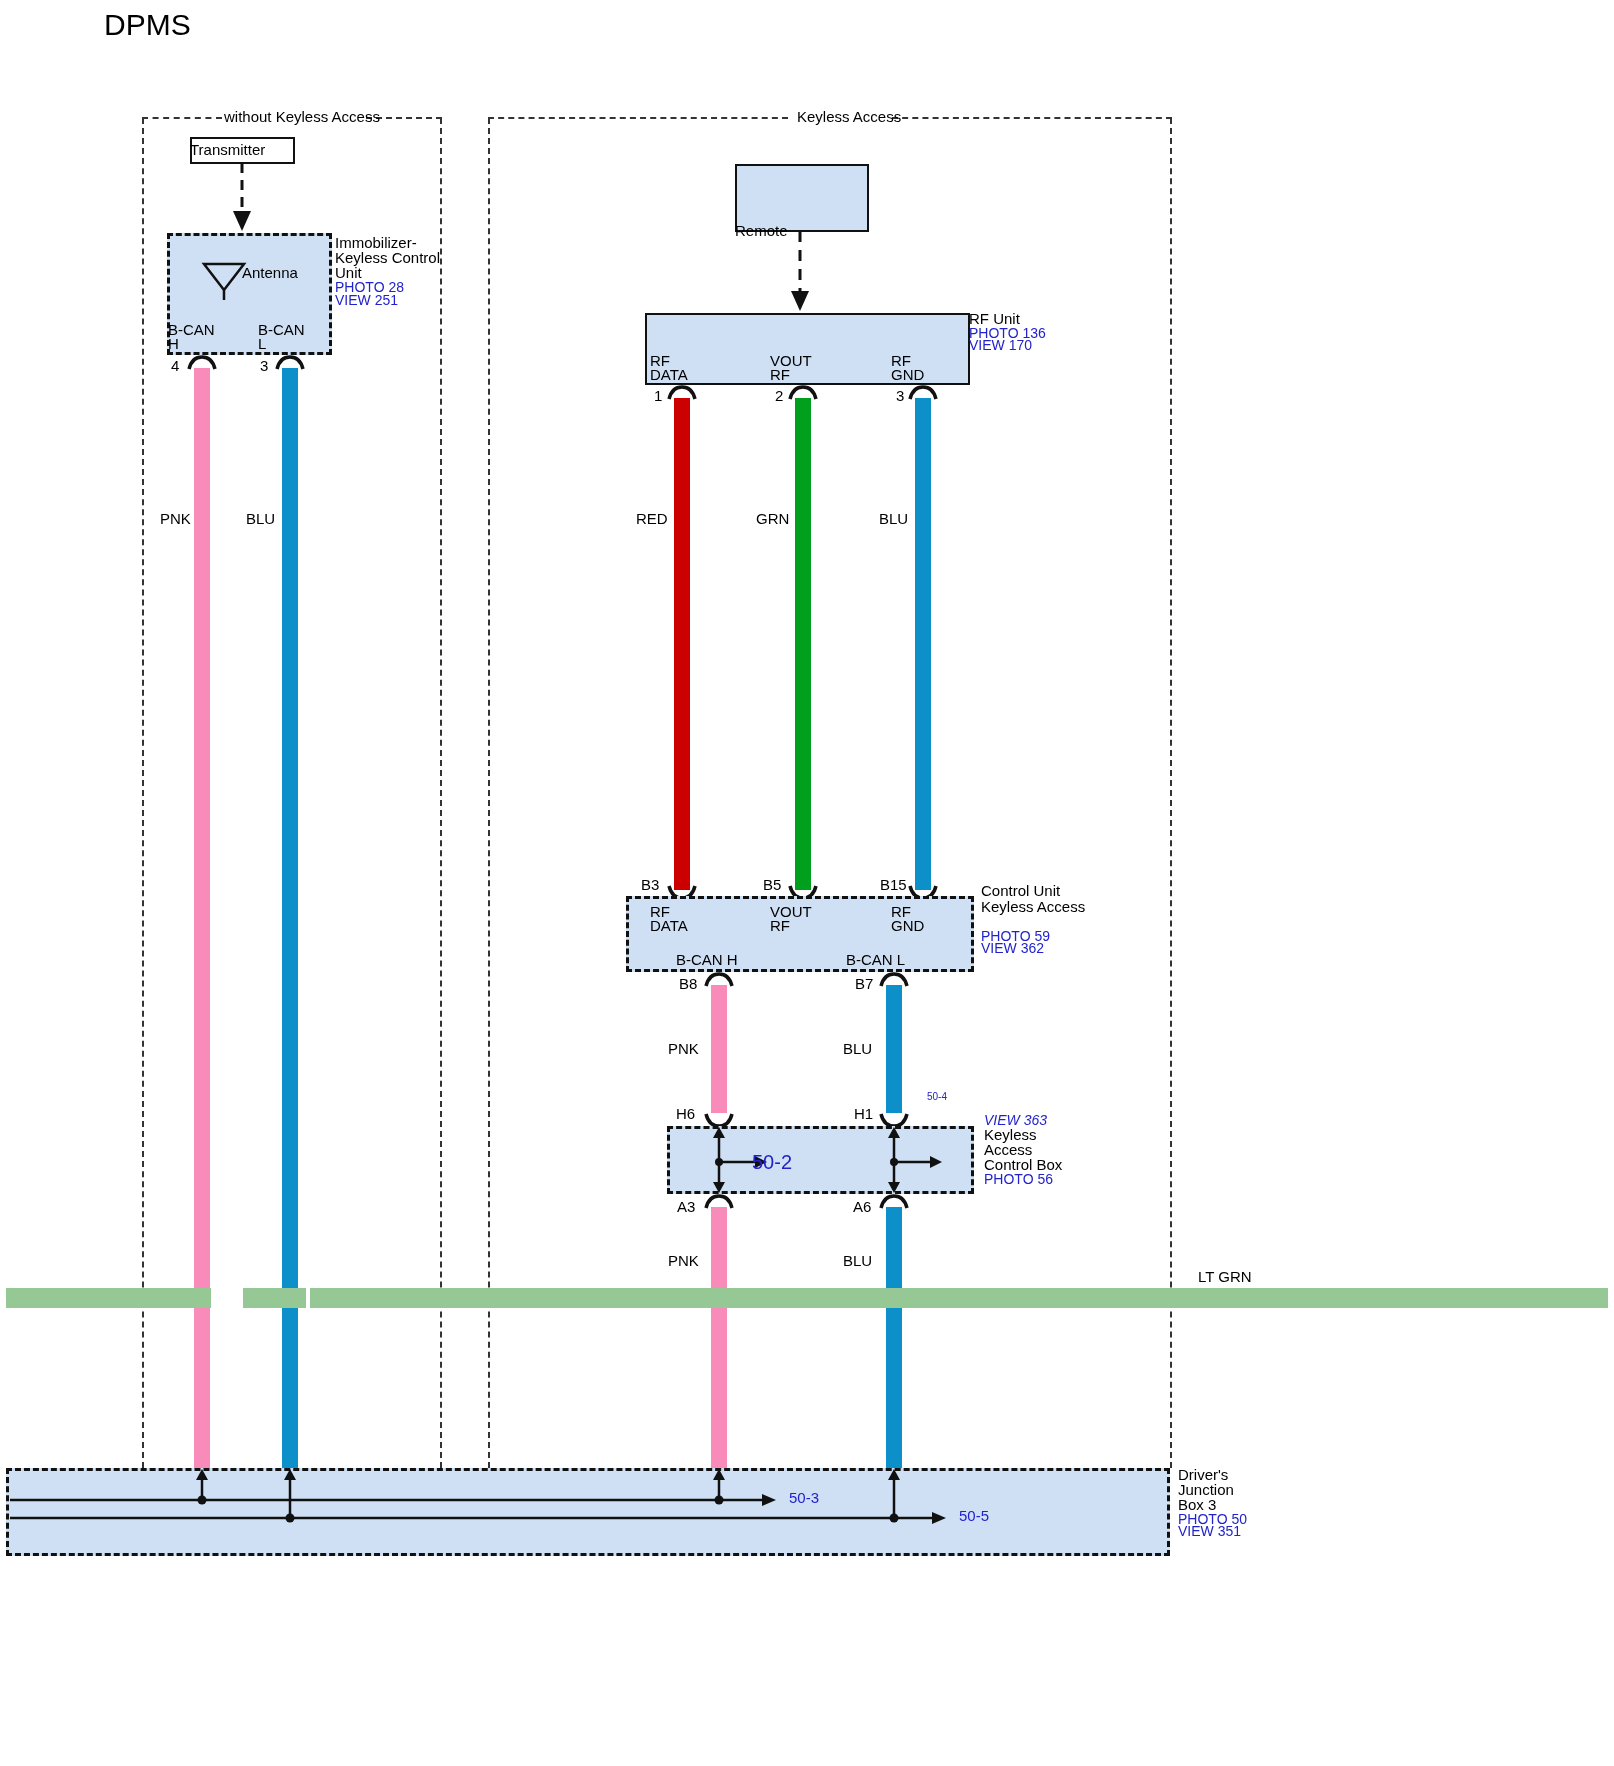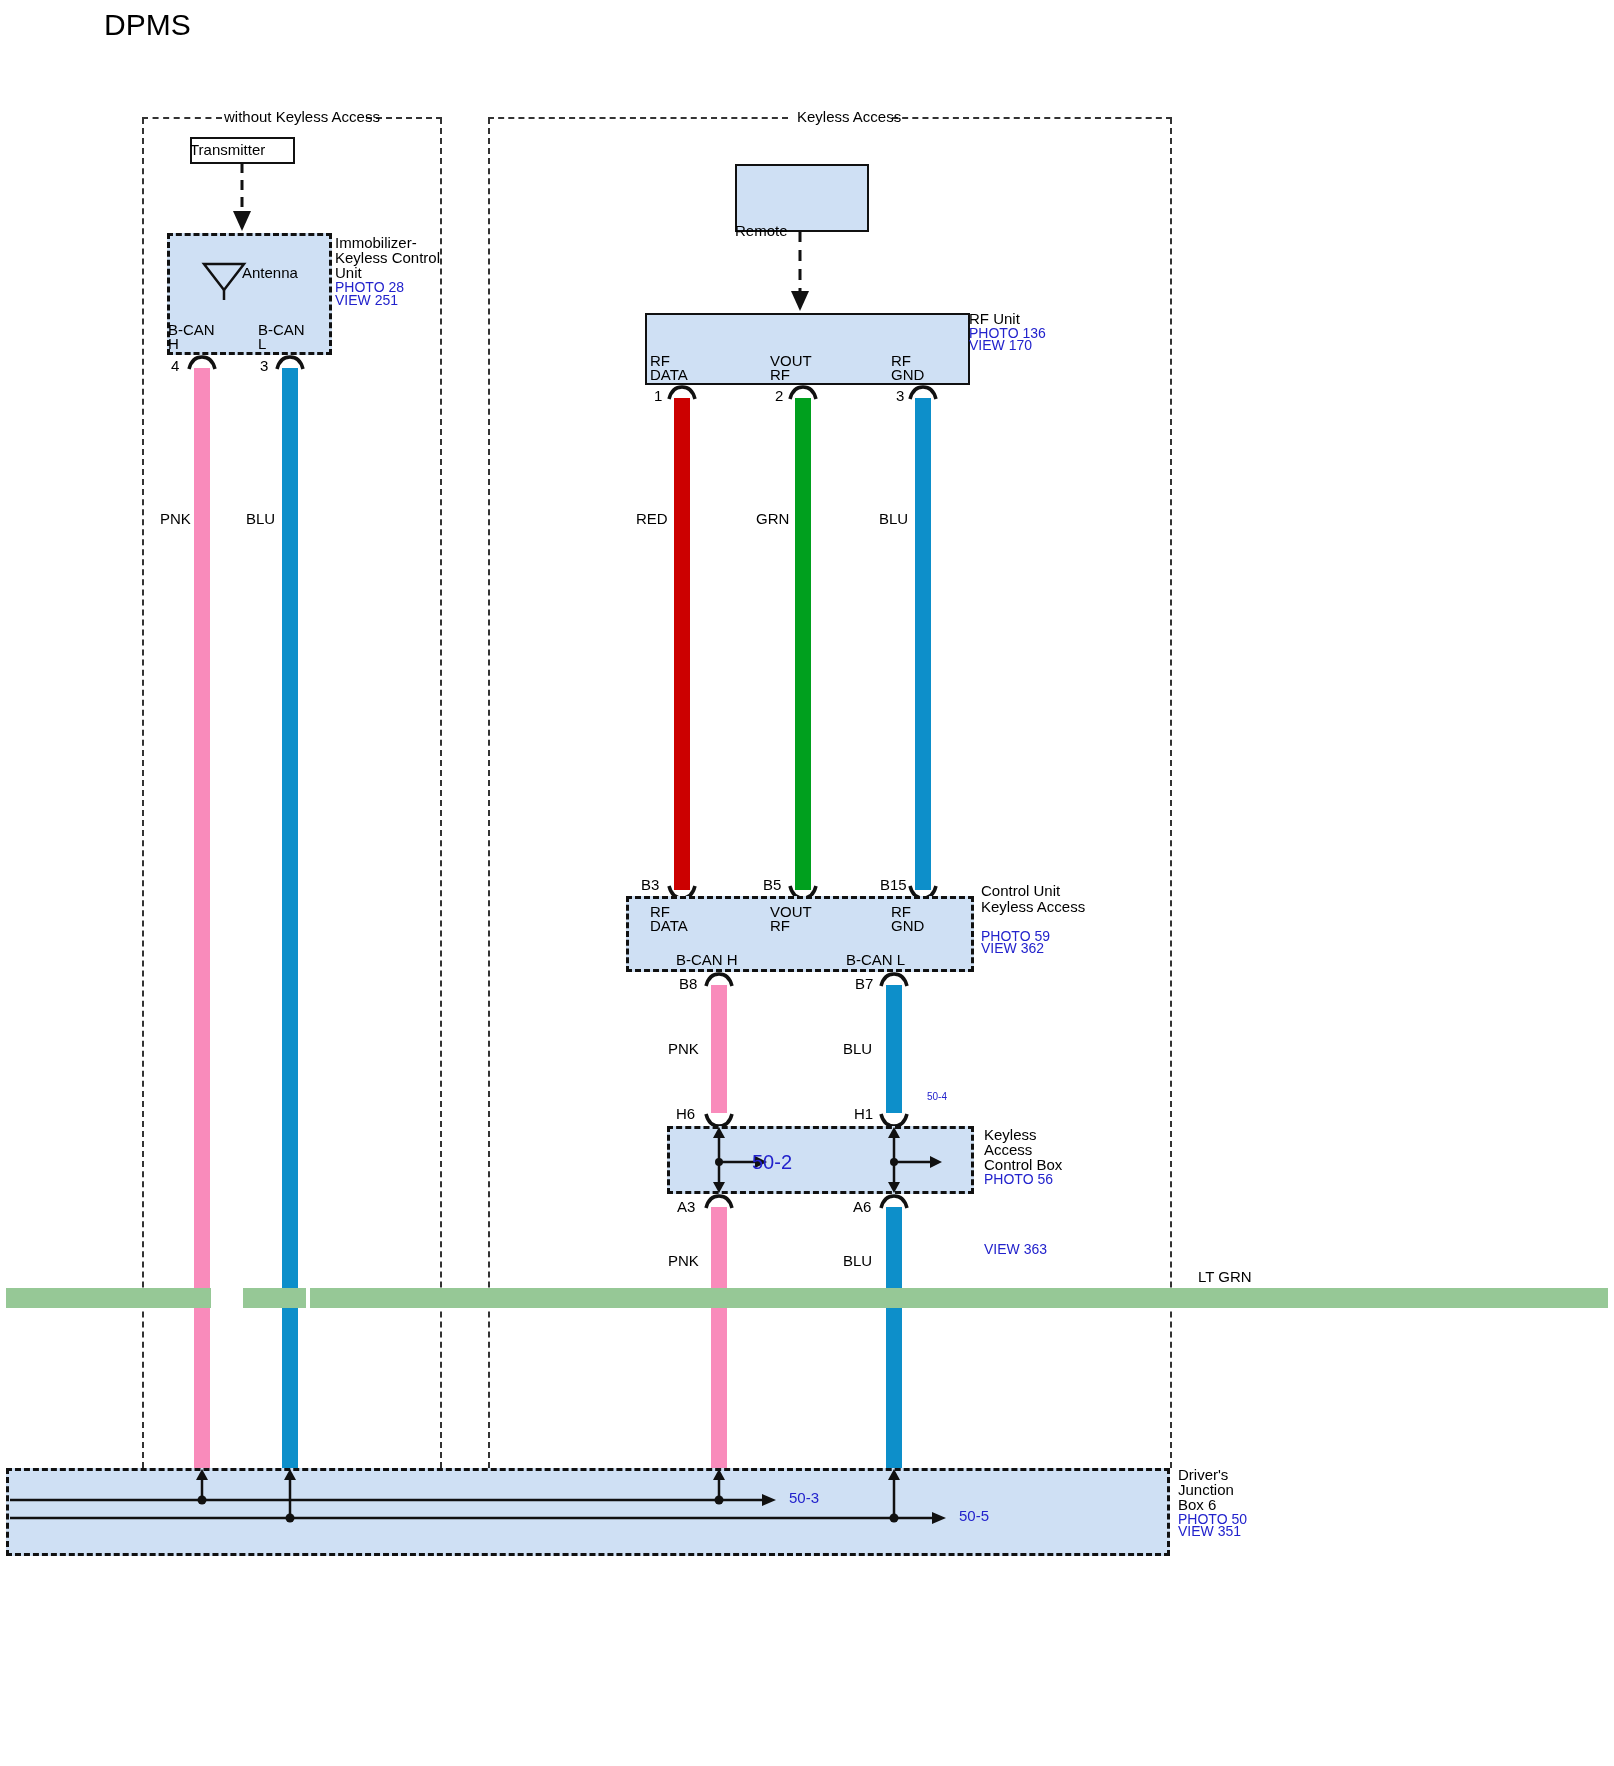--- a/index.html
+++ b/index.html
@@ -217,21 +217,21 @@
   <svg class="abs" style="left:880px; top:1112px;" width="28" height="16">
     <path d="M1,2 Q4,14 14,14 Q24,14 27,2" fill="none" stroke="#111" stroke-width="3.5"></path>
   </svg>
   <div class="abs txt" style="left:854px; top:1105px;">H1</div>
 
   <div class="abs dashbox" style="left:667px; top:1126px; width:307px; height:68px;"></div>
   <div class="abs txt" style="left:984px; top:1126px;">Keyless</div>
   <div class="abs txt" style="left:984px; top:1141px;">Access</div>
   <div class="abs txt" style="left:984px; top:1156px;">Control Box</div>
   <div class="abs txt-blue" style="left:984px; top:1171px;">PHOTO 56</div>
-  <div class="abs txt-blue" style="left:984px; top:1241px;">VIEW 363</div>
+  <div class="abs txt-blue" style="left:984px; top:1112px;font-style:italic;">VIEW 363</div>
 
   <svg class="abs" style="left:667px; top:1126px;" width="307" height="68">
 
     <line x1="52" y1="8" x2="52" y2="60" stroke="#111" stroke-width="2.5"></line>
     <polygon points="46,12 58,12 52,1" fill="#111"></polygon>
     <polygon points="46,56 58,56 52,67" fill="#111"></polygon>
 
     <line x1="52" y1="36" x2="92" y2="36" stroke="#111" stroke-width="2.5"></line>
     <polygon points="88,30 88,42 100,36" fill="#111"></polygon>
     <circle cx="52" cy="36" r="4" fill="#111"></circle>
@@ -277,21 +277,21 @@
   <div class="abs wire w-ltgrn" style="left:243px; top:1288px; width:63px; height:20px;"></div>
   <div class="abs wire w-ltgrn" style="left:310px; top:1288px; width:417px; height:20px;"></div>
   <div class="abs wire w-ltgrn" style="left:727px; top:1288px; width:175px; height:20px;"></div>
   <div class="abs wire w-ltgrn" style="left:902px; top:1288px; width:706px; height:20px;"></div>
   <div class="abs txt" style="left:1198px; top:1268px;">LT GRN</div>
 
   <div class="abs dashbox" style="left:6px; top:1468px; width:1164px; height:88px;"></div>
 
   <div class="abs txt" style="left:1178px; top:1466px;">Driver's</div>
   <div class="abs txt" style="left:1178px; top:1481px;">Junction</div>
-  <div class="abs txt" style="left:1178px; top:1496px;">Box 6</div>
+  <div class="abs txt" style="left:1178px; top:1496px;">Box 3</div>
   <div class="abs txt-blue" style="left:1178px; top:1511px;">PHOTO 50</div>
   <div class="abs txt-blue" style="left:1178px; top:1523px;">VIEW 351</div>
 
   <svg class="abs" style="left:6px; top:1468px;" width="1164" height="88">
 
     <line x1="4" y1="32" x2="760" y2="32" stroke="#111" stroke-width="2.5"></line>
     <polygon points="756,26 756,38 770,32" fill="#111"></polygon>
 
     <line x1="4" y1="50" x2="930" y2="50" stroke="#111" stroke-width="2.5"></line>
     <polygon points="926,44 926,56 940,50" fill="#111"></polygon>

